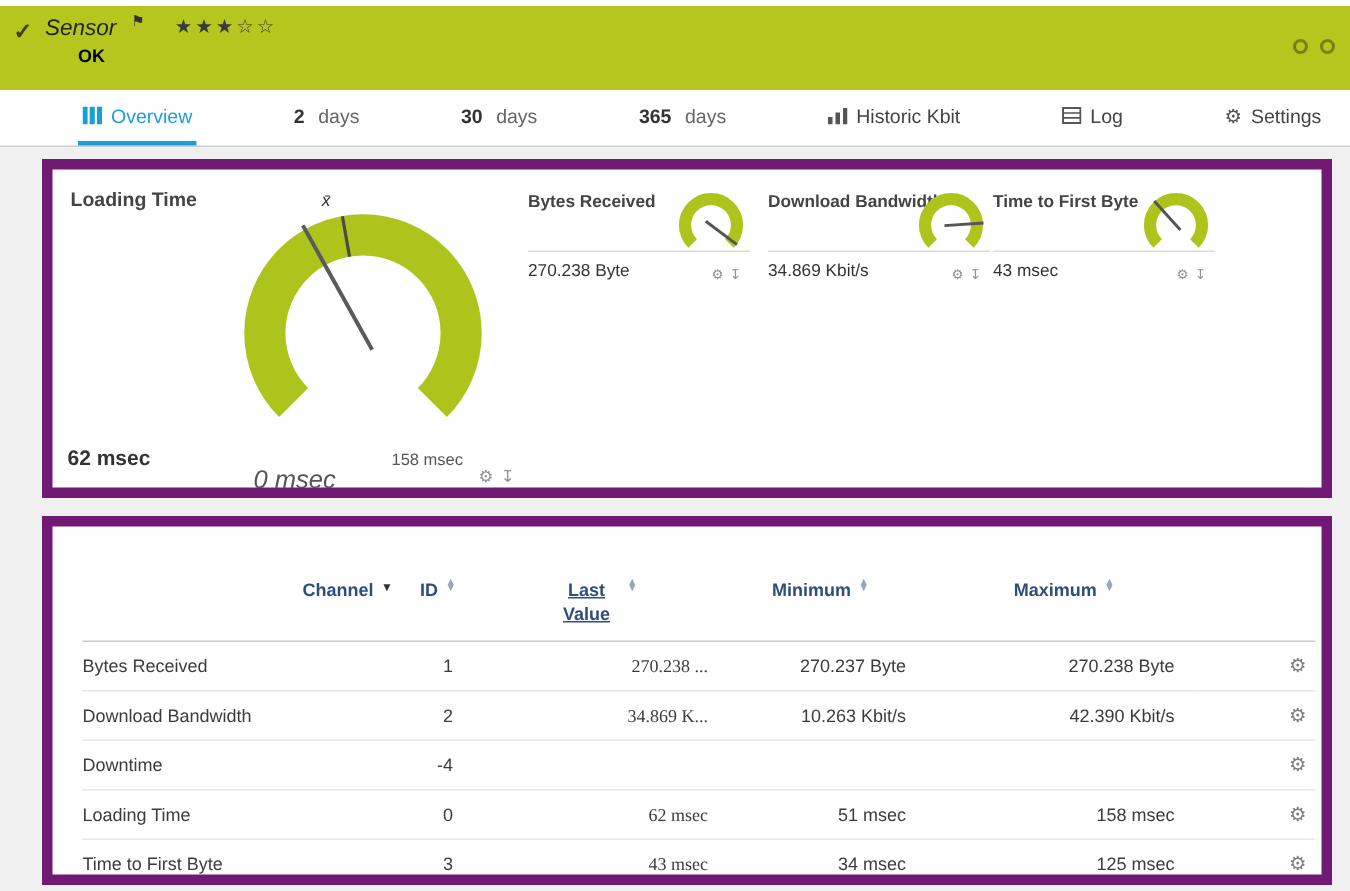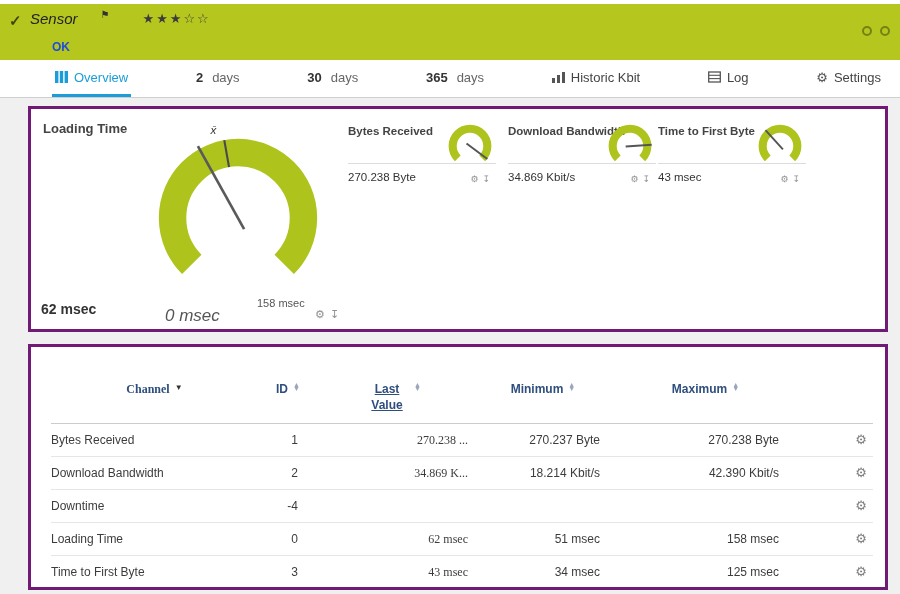--- a/index.html
+++ b/index.html
@@ -20,47 +20,47 @@
   .top-strip{height:4px;background:#ffffff;}
   
   .topbar{
     position:relative;height:56px;background:var(--green);
     padding:6px 10px 0 30px;
   }
   .check{
     position:absolute;left:9px;top:8px;
     font-size:15px;font-weight:bold;color:#3d4408;
   }
-  .title-line{display:flex;align-items:baseline;gap:23px;}
+  .title-line{display:flex;align-items:baseline;gap:10px;}
   .kind{font-style:italic;font-size:15px;color:var(--ink);}
   .sensor-title{font-size:16px;font-weight:bold;color:#151515;}
   .flag{font-size:10px;color:#333;position:relative;top:-6px;}
   .stars{font-size:13px;letter-spacing:2px;color:#3b3b3b;margin-left:10px;position:relative;top:-1px;}
-  .status-ok{margin:13px 0 0 22px;font-size:12px;font-weight:bold;color:#1d4ed8;}
+  .status-ok{margin:3px 0 0 22px;font-size:12px;font-weight:bold;color:#000000;}
   .hdr-icons{position:absolute;right:10px;top:22px;display:flex;gap:8px;}
   .hdr-icons .dot{width:10px;height:10px;border-radius:50%;border:2px solid rgba(0,0,0,.35);}
   
   .tabs{
     height:38px;background:#ffffff;border-bottom:1px solid #cfcfcf;
     display:flex;justify-content:space-between;align-items:stretch;
     padding:0 16px 0 52px;
   }
   .tab{
     display:flex;align-items:center;gap:6px;
     font-size:13px;color:#444;border-bottom:3px solid transparent;
     padding:0 3px;white-space:nowrap;cursor:default;
   }
   .tab .num{font-weight:bold;color:#333;margin-right:3px;}
   .tab .days{color:#666;}
   .tab.active{color:var(--blue);border-bottom-color:var(--blue);justify-content:center;}
   .tab svg{display:block;}
   .tab .gear-glyph{font-size:13px;color:#555;}
   
   .panel{
-    background:#fff;border:3px solid #701a75;
+    background:#fff;border:7px solid #701a75;
     margin:8px 12px 0 28px;position:relative;
   }
   .gauges-panel{height:226px;}
   
   .g-label{position:absolute;left:12px;top:12px;font-size:13px;font-weight:bold;color:#444;}
   .big-gauge{position:absolute;left:112px;top:12px;}
   .g-min{position:absolute;left:134px;top:197px;font-size:17px;color:#555;font-style:italic;}
   .g-max{position:absolute;left:226px;top:188px;font-size:11px;color:#555;}
   .g-value{position:absolute;left:10px;bottom:12px;font-size:14px;font-weight:bold;color:#333;}
   .g-icons{position:absolute;left:284px;top:200px;display:flex;gap:5px;}
@@ -76,21 +76,21 @@
   .m-icons .tiny-icon{font-size:9px;}
   
   .table-panel{height:246px;margin-top:12px;padding:30px 16px 0 20px;overflow:hidden;}
   table{border-collapse:collapse;table-layout:fixed;width:822px;font-size:12px;}
   col.c-channel{width:207px;} col.c-id{width:60px;} col.c-last{width:150px;}
   col.c-min{width:150px;} col.c-max{width:175px;} col.c-gear{width:80px;}
   th{
     color:var(--navy);font-weight:bold;text-align:center;vertical-align:top;
     padding:4px 0 10px 0;border-bottom:1px solid #cccccc;line-height:1.35;
   }
-  th.ch{text-align:center;font-family:Liberation Serif, serif;}
+  th.ch{text-align:right;}
   th .hwrap{display:inline-flex;align-items:flex-start;gap:5px;}
   th.last .hdr-txt{display:inline-block;width:44px;text-align:center;text-decoration:underline;}
   .caret{font-size:8px;color:#333;position:relative;top:2px;}
   .sorter{display:inline-flex;flex-direction:column;line-height:.62;font-size:7px;color:#9aa7bb;position:relative;top:2px;}
   td{
     padding:0;height:33px;border-bottom:1px solid #e6e6e6;color:#3c3c3c;
   }
   td.ch{text-align:left;}
   td.id{text-align:right;padding-right:20px;}
   td.last{text-align:right;padding-left:8px;font-family:Liberation Serif, serif;}
@@ -286,21 +286,21 @@
           <td class="id">1</td>
           <td class="last">270.238 ...</td>
           <td class="min">270.237 Byte</td>
           <td class="max">270.238 Byte</td>
           <td class="gear"><span class="tiny-icon">⚙</span></td>
         </tr>
         <tr>
           <td class="ch">Download Bandwidth</td>
           <td class="id">2</td>
           <td class="last">34.869 K...</td>
-          <td class="min">18.214 Kbit/s</td>
+          <td class="min">10.263 Kbit/s</td>
           <td class="max">42.390 Kbit/s</td>
           <td class="gear"><span class="tiny-icon">⚙</span></td>
         </tr>
         <tr>
           <td class="ch">Downtime</td>
           <td class="id">-4</td>
           <td class="last"></td>
           <td class="min"></td>
           <td class="max"></td>
           <td class="gear"><span class="tiny-icon">⚙</span></td>

